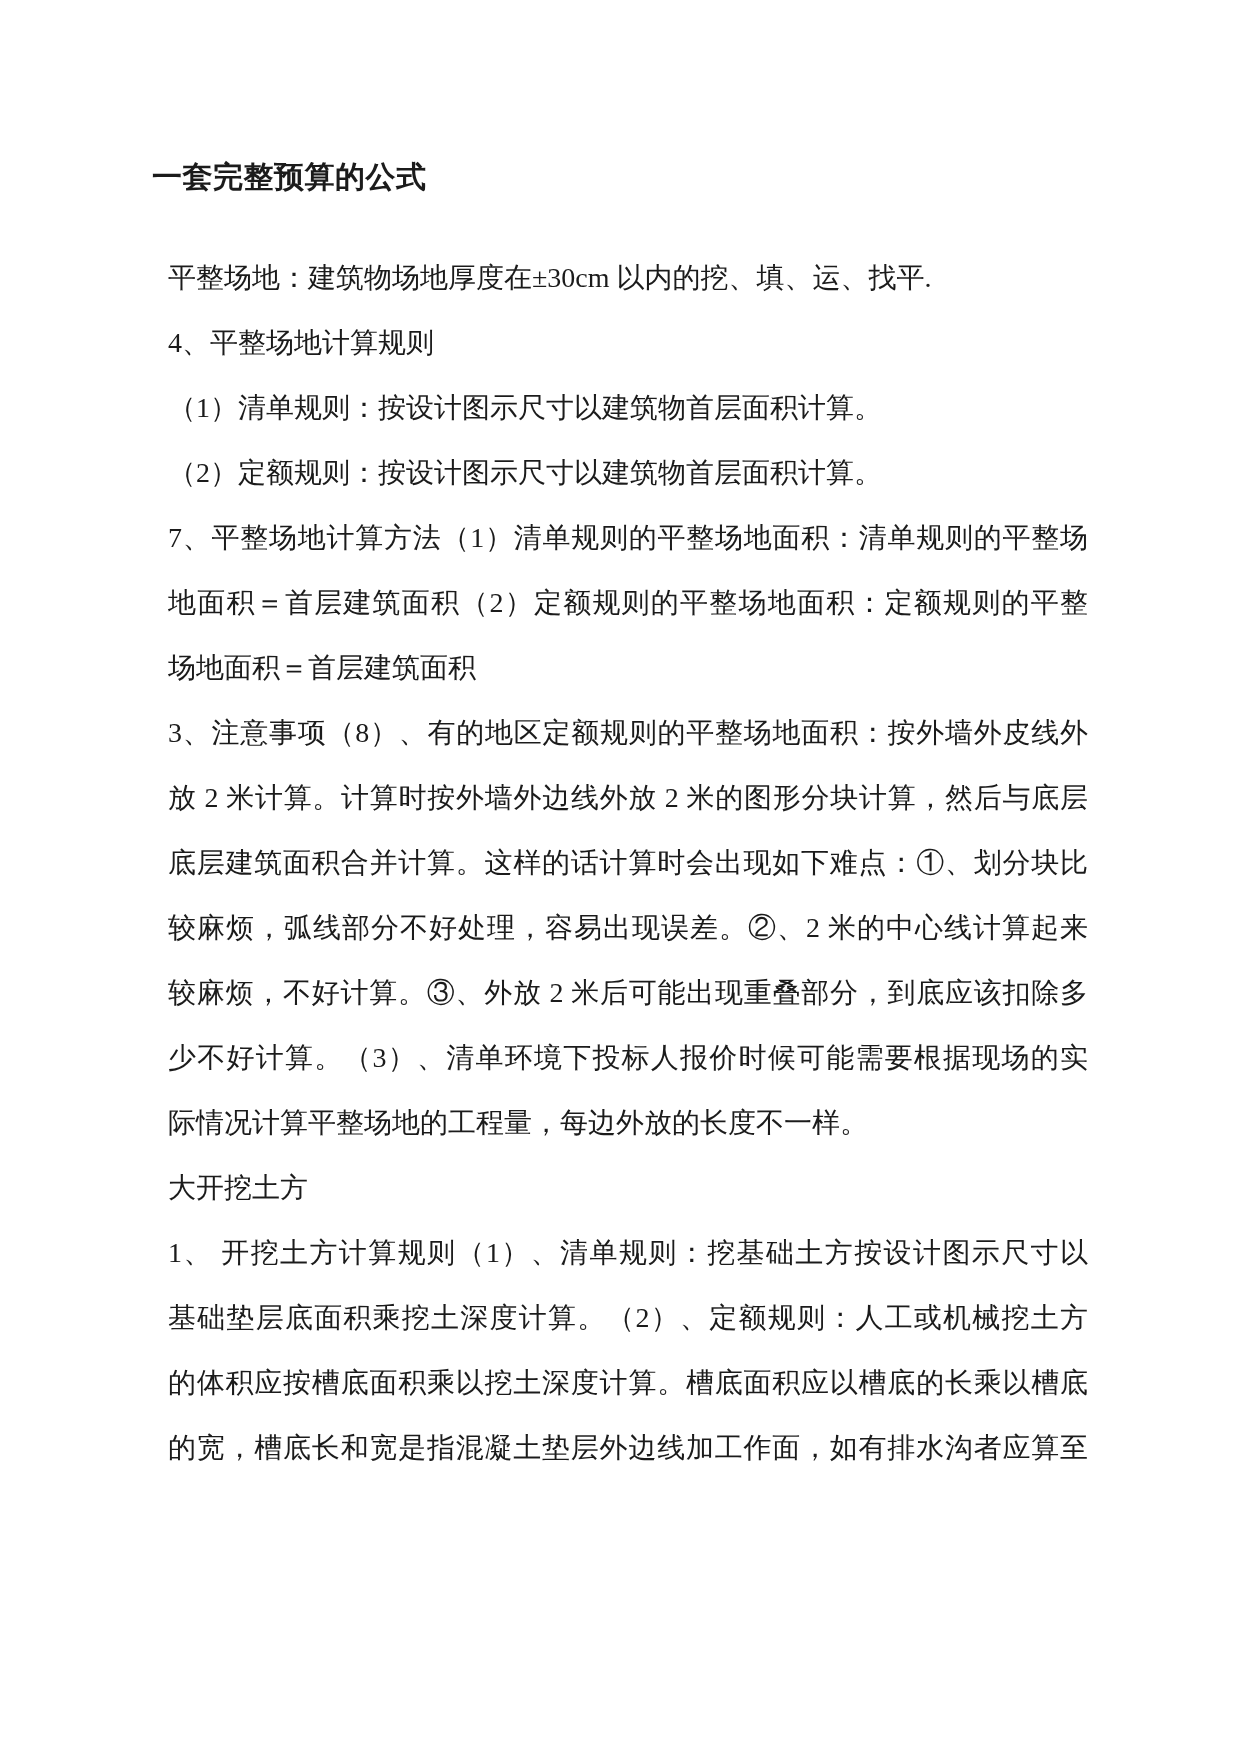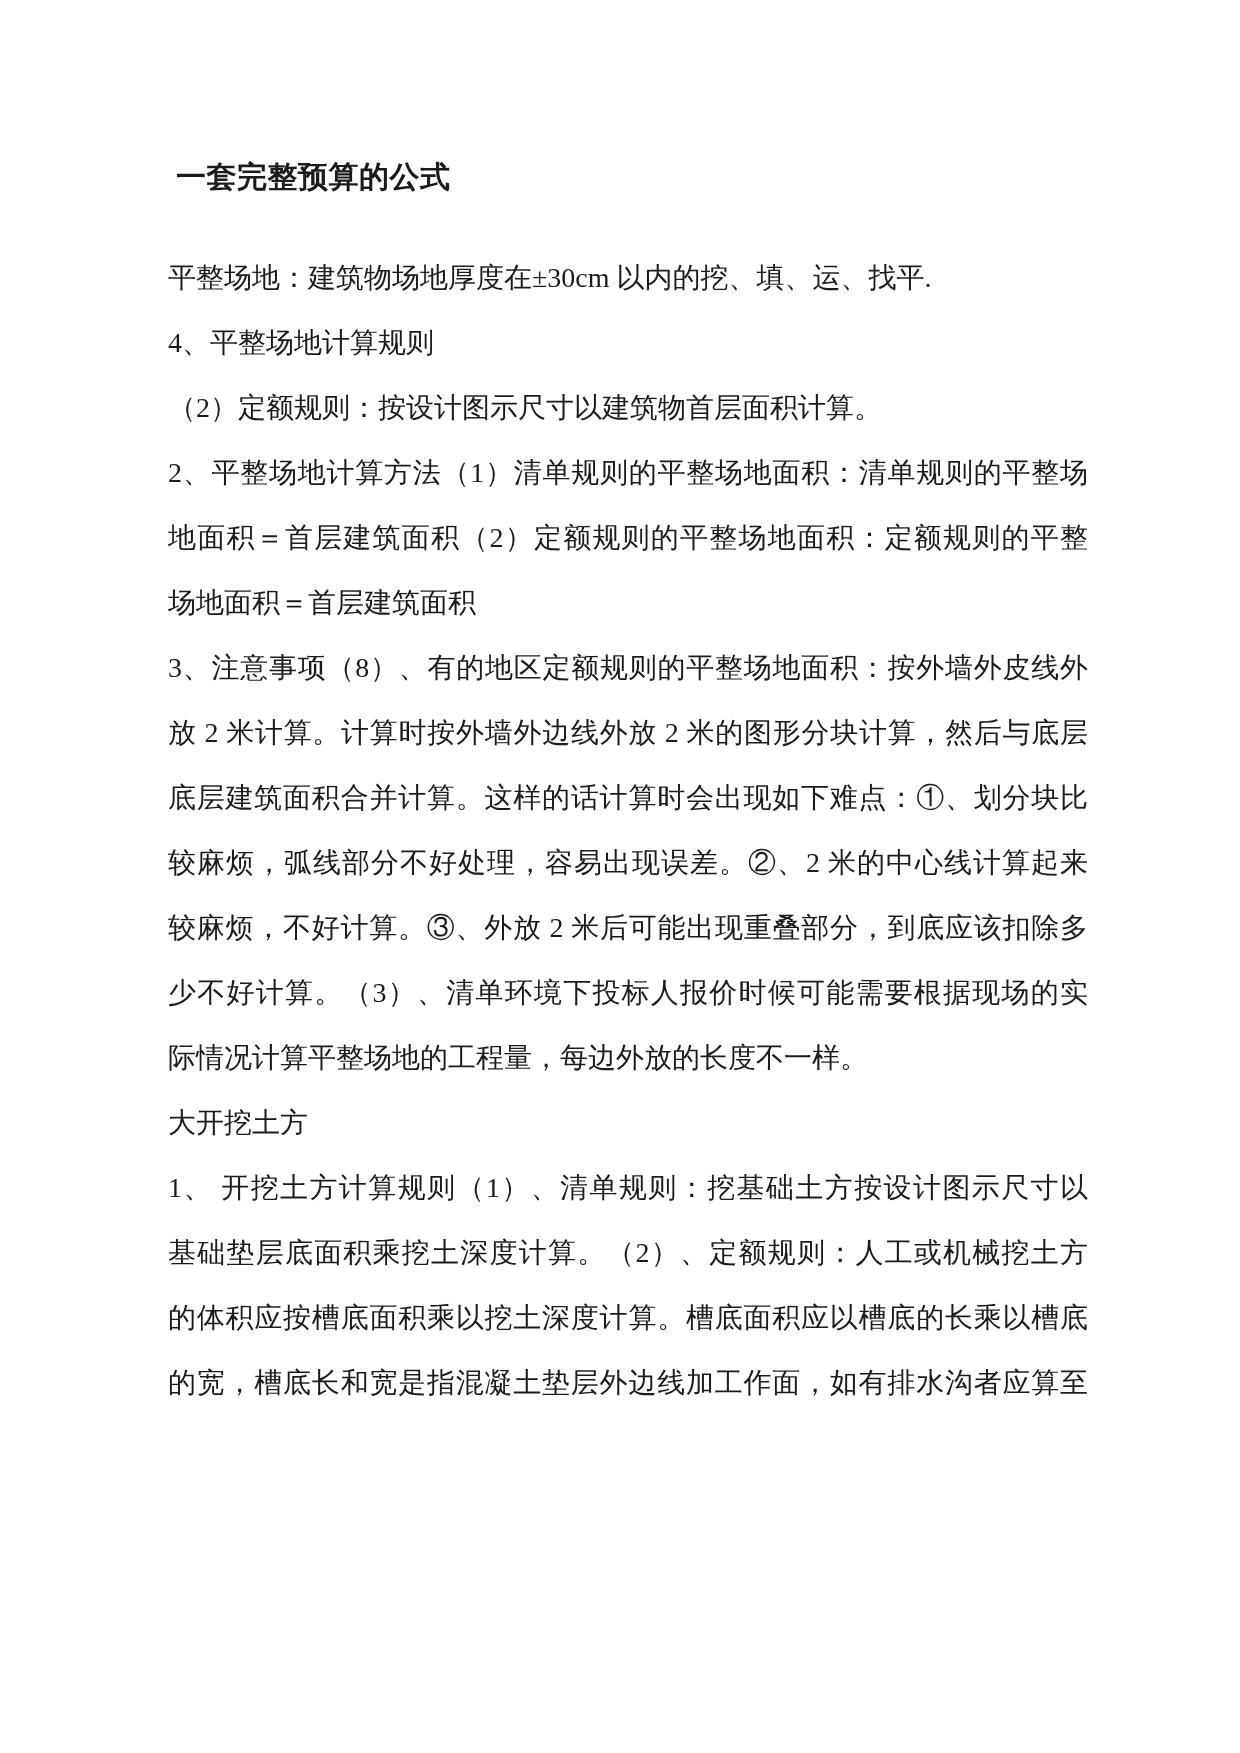--- a/index.html
+++ b/index.html
@@ -13,21 +13,21 @@
     position: relative;
     width: 1240px;
     height: 1753px;
     background: #ffffff;
     overflow: hidden;
     font-family: "Liberation Serif", "DejaVu Serif", serif;
     color: #1b1b1b;
   }
   .doc-title {
     position: absolute;
-    left: 176px;
+    left: 152px;
     top: 155px;
     margin: 0;
     font-size: 30px;
     line-height: 44px;
     font-weight: bold;
     letter-spacing: 0.5px;
     white-space: nowrap;
   }
   .doc-body {
     position: absolute;
@@ -51,22 +51,23 @@
   }
 </style>
 </head>
 <body>
 
 <div class="page">
   <h1 class="doc-title">一套完整预算的公式</h1>
   <div class="doc-body" id="doc-body">
       <div class="line flush">平整场地：建筑物场地厚度在±30cm 以内的挖、填、运、找平.</div>
       <div class="line flush">4、平整场地计算规则</div>
+      <div class="line flush">（1）清单规则：按设计图示尺寸以建筑物首层面积计算。</div>
       <div class="line flush">（2）定额规则：按设计图示尺寸以建筑物首层面积计算。</div>
-      <div class="line justify">2、平整场地计算方法（1）清单规则的平整场地面积：清单规则的平整场</div>
+      <div class="line justify">7、平整场地计算方法（1）清单规则的平整场地面积：清单规则的平整场</div>
       <div class="line justify">地面积＝首层建筑面积（2）定额规则的平整场地面积：定额规则的平整</div>
       <div class="line flush">场地面积＝首层建筑面积</div>
       <div class="line justify">3、注意事项（8）、有的地区定额规则的平整场地面积：按外墙外皮线外</div>
       <div class="line justify">放 2 米计算。计算时按外墙外边线外放 2 米的图形分块计算，然后与底层</div>
       <div class="line justify">底层建筑面积合并计算。这样的话计算时会出现如下难点：①、划分块比</div>
       <div class="line justify">较麻烦，弧线部分不好处理，容易出现误差。②、2 米的中心线计算起来</div>
       <div class="line justify">较麻烦，不好计算。③、外放 2 米后可能出现重叠部分，到底应该扣除多</div>
       <div class="line justify">少不好计算。（3）、清单环境下投标人报价时候可能需要根据现场的实</div>
       <div class="line flush">际情况计算平整场地的工程量，每边外放的长度不一样。</div>
       <div class="line flush">大开挖土方</div>

